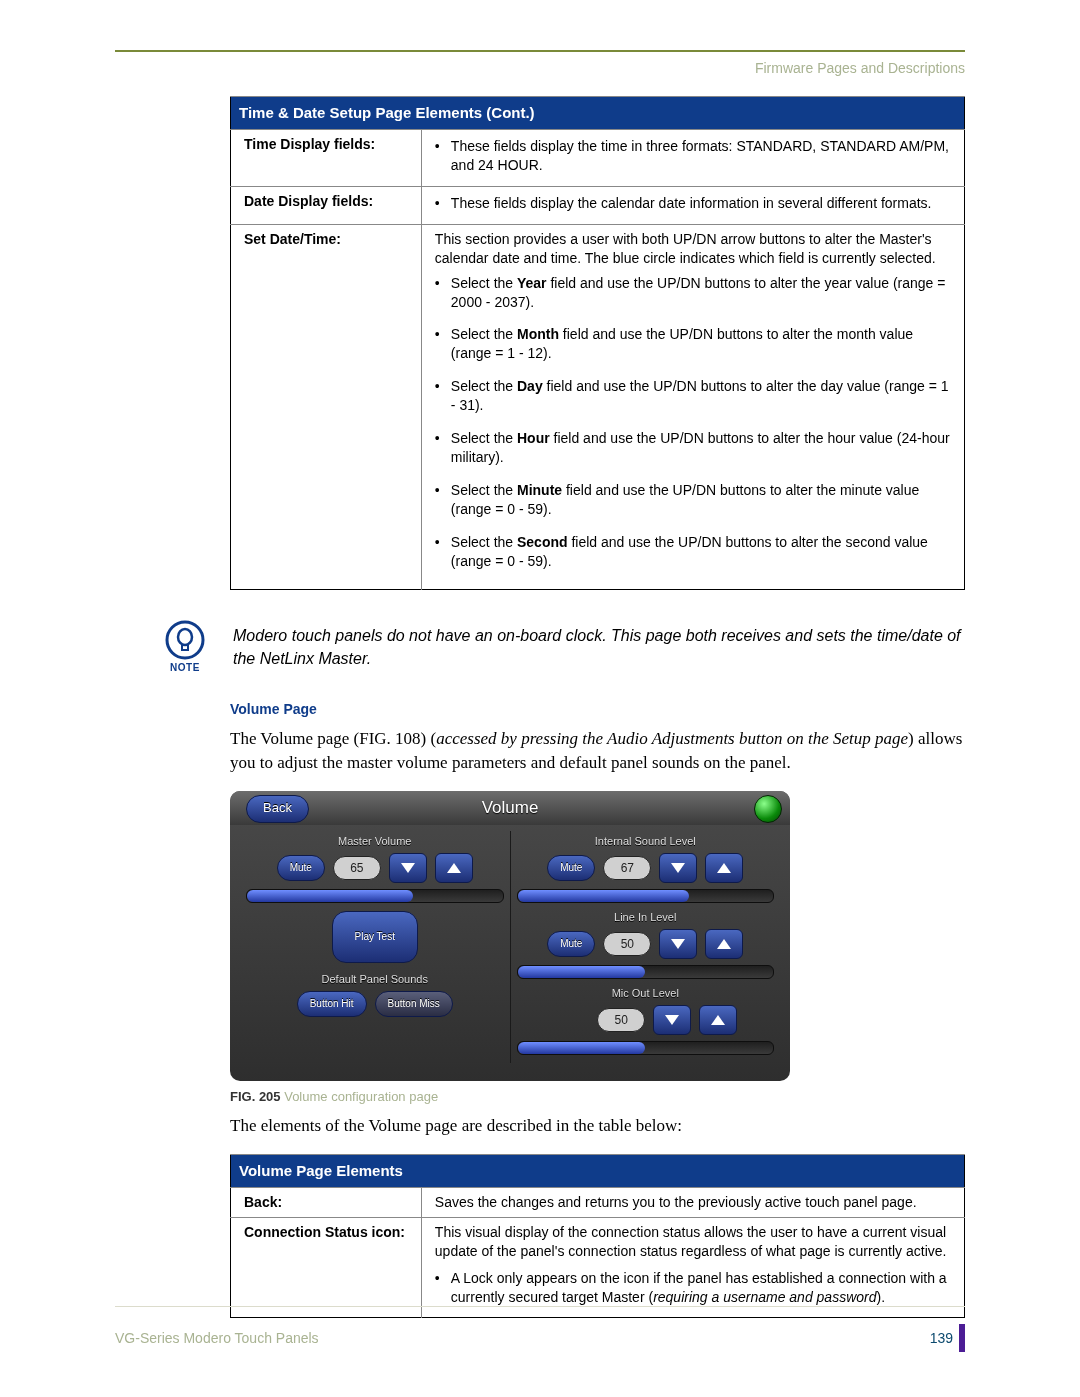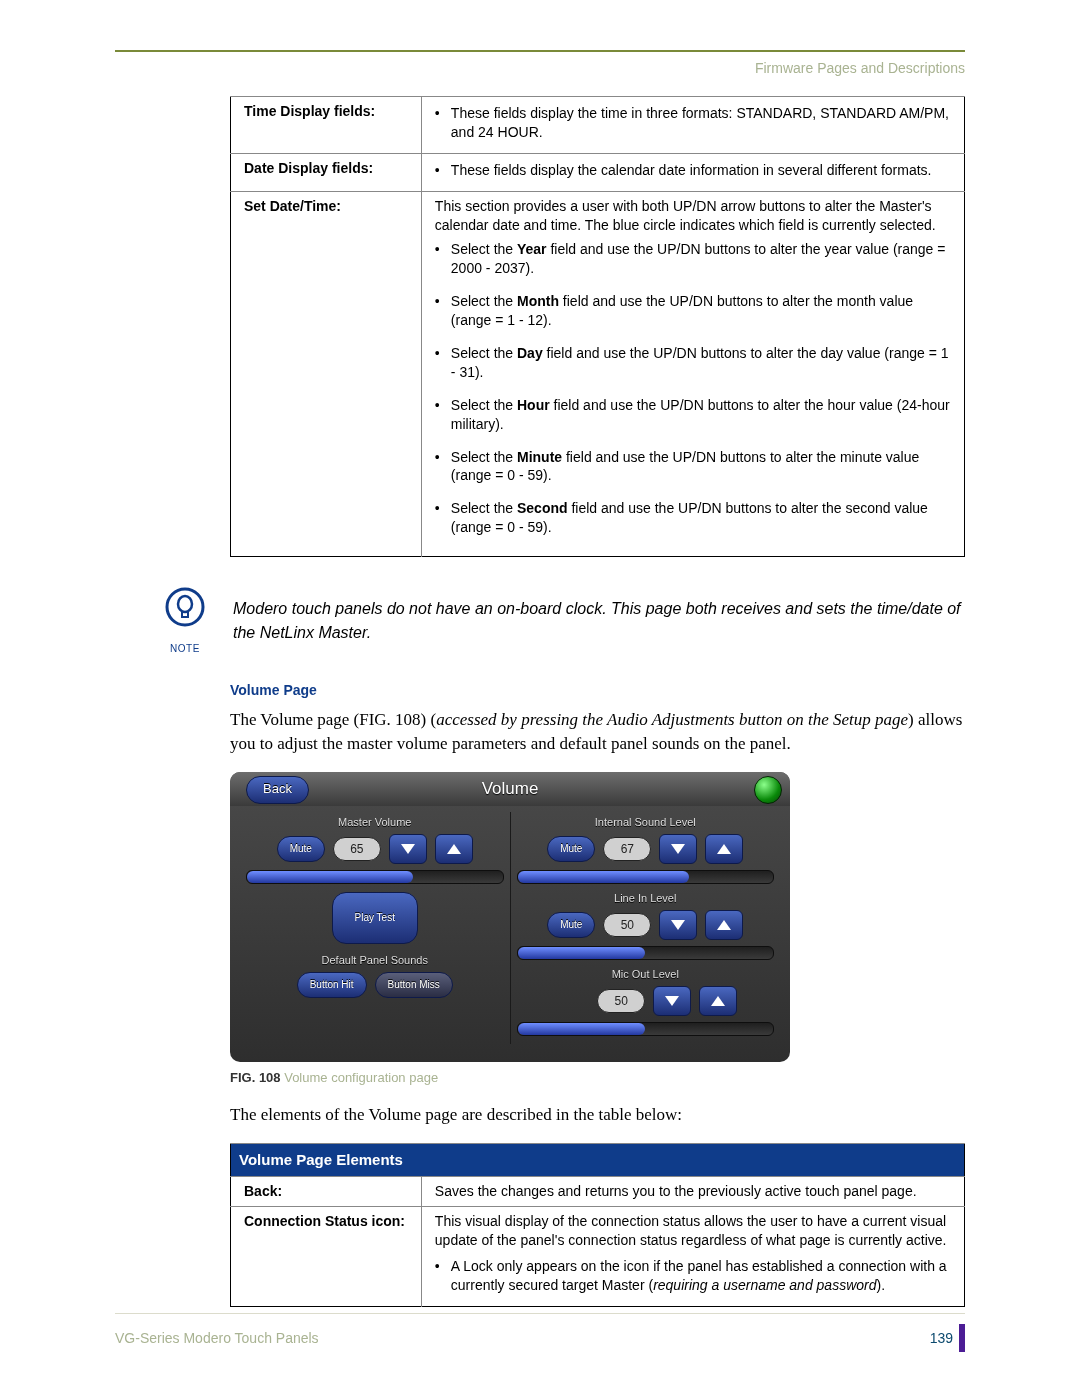--- a/index.html
+++ b/index.html
@@ -77,23 +77,23 @@
   }
   .note-icon {
     display: flex;
     flex-direction: column;
     align-items: center;
     margin-right: 28px;
   }
   .note-icon svg { display:block; }
   .note-icon .note-label {
     font-size: 10px;
-    font-weight: normal;
+    font-weight: bold;
     color: #0f3c8a;
-    margin-top: 16px;
+    margin-top: 2px;
     letter-spacing: 0.5px;
   }
   .note-text {
     font-style: italic;
     font-size: 16px;
     line-height: 1.45;
   }
 
   .section-title {
     color: #0f3c8a;
@@ -251,21 +251,21 @@
     position: absolute;
     left: 115px;
     right: 115px;
     bottom: 45px;
     display: flex;
     justify-content: space-between;
     align-items: center;
     font-size: 14px;
     color: #a9b392;
     border-top: 1px solid #dcdccc;
-    padding-top: 10px;
+    padding-top: 17px;
   }
   .footer .pagenum {
     color: #0c4a6e;
     padding-right: 6px;
     border-right: 6px solid #4c1d95;
     height: 28px;
     display: flex;
     align-items: center;
   }
 </style>
@@ -273,20 +273,23 @@
 <body>
 
 <div class="page">
   <div class="top-rule"></div>
   <div class="header-text">Firmware Pages and Descriptions</div>
 
   <div class="content-indent">
 
     <table class="elements-table">
       <tbody>
+          <tr>
+            <td class="hdr" colspan="2">Time &amp; Date Setup Page Elements (Cont.)</td>
+          </tr>
       <tr>
         <td class="col-label">Time Display fields:</td>
         <td>
           <div class="bullet-row">
                 <span class="dot">•</span>
             <span>These fields display the time in three formats: STANDARD, STANDARD AM/PM, and 24 HOUR.</span>
               </div>
         </td>
       </tr>
       <tr>
@@ -456,24 +459,24 @@
               </span>
           </div>
           <div class="slider-track">
               <div class="slider-fill" style="width:50%"></div>
             </div>
         </div>
       </div>
     </div>
 
     <div class="fig-caption">
-      <span class="fig-num">FIG. 108</span><span>  Volume configuration page</span>
+      <span class="fig-num">FIG. 205</span><span>  Volume configuration page</span>
     </div>
 
-    <p class="body-para" style="margin-top:18px">The elements of the Volume page are described in the table below:</p>
+    <p class="body-para" style="margin-top:10px">The elements of the Volume page are described in the table below:</p>
 
     <table class="elements-table">
       <tbody>
           <tr>
             <td class="hdr" colspan="2">Volume Page Elements</td>
           </tr>
       <tr>
         <td class="col-label">Back:</td>
         <td>Saves the changes and returns you to the previously active touch panel page.</td>
       </tr>

